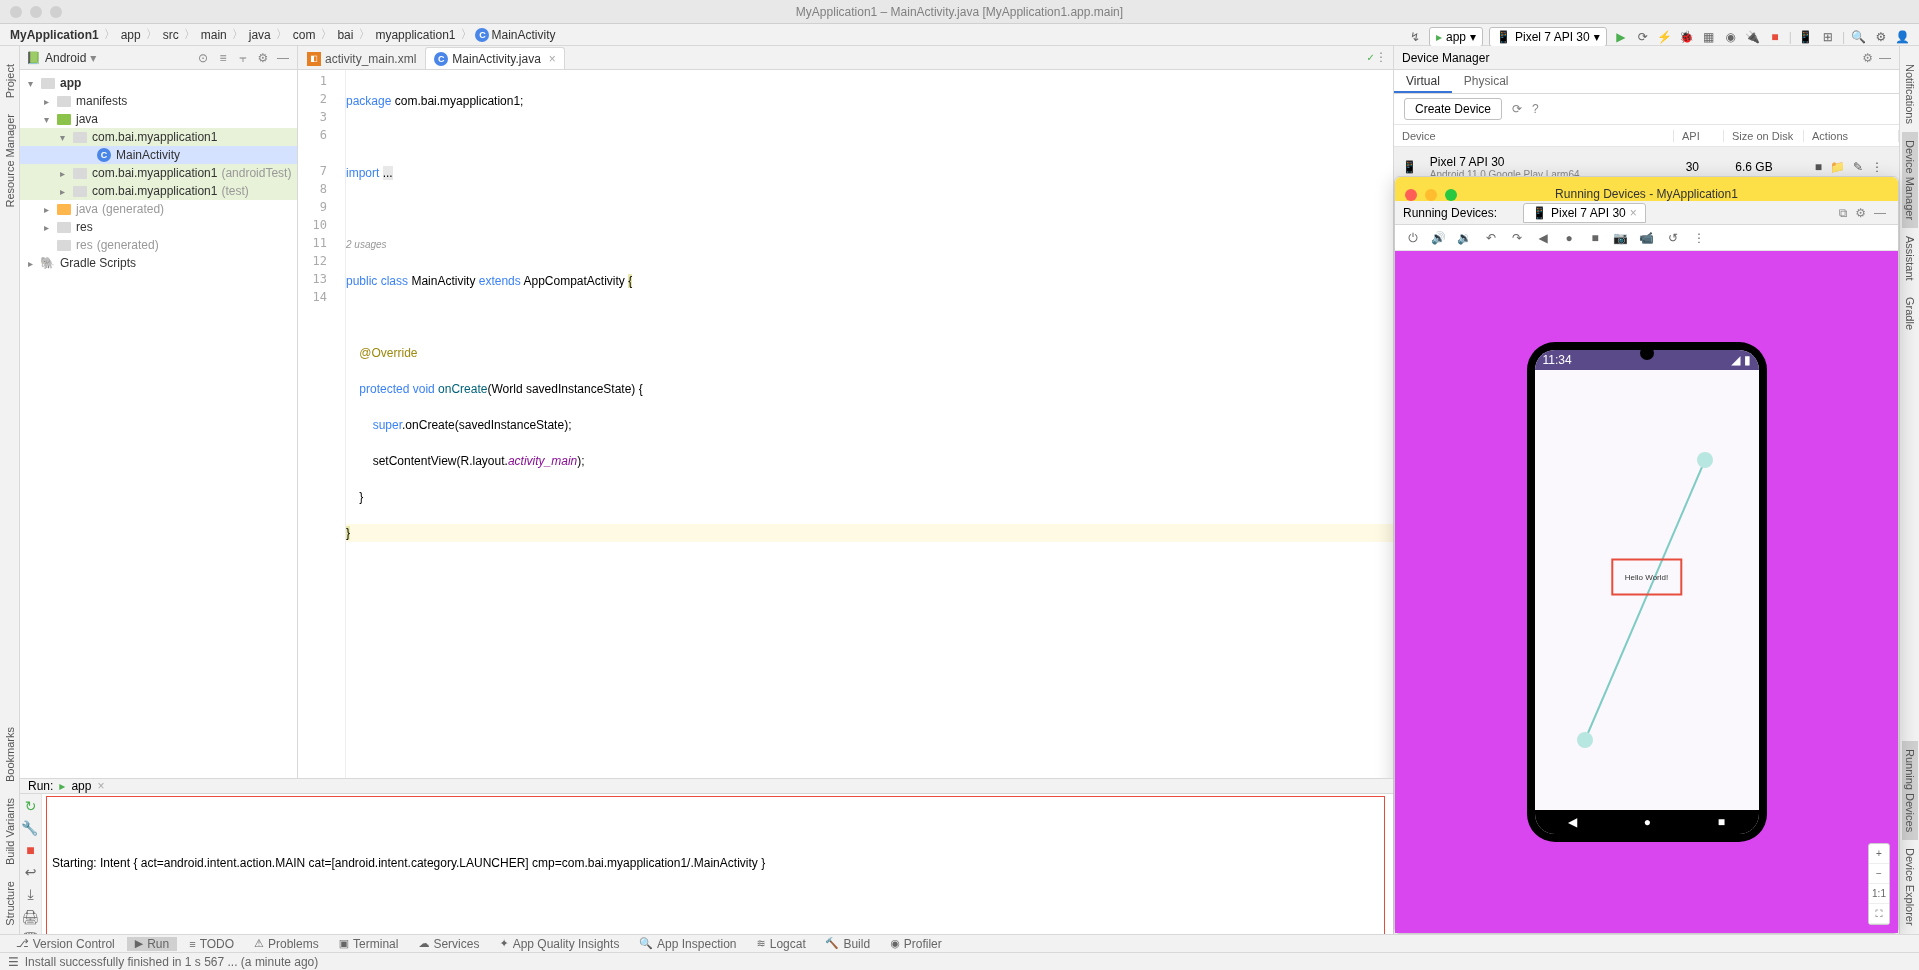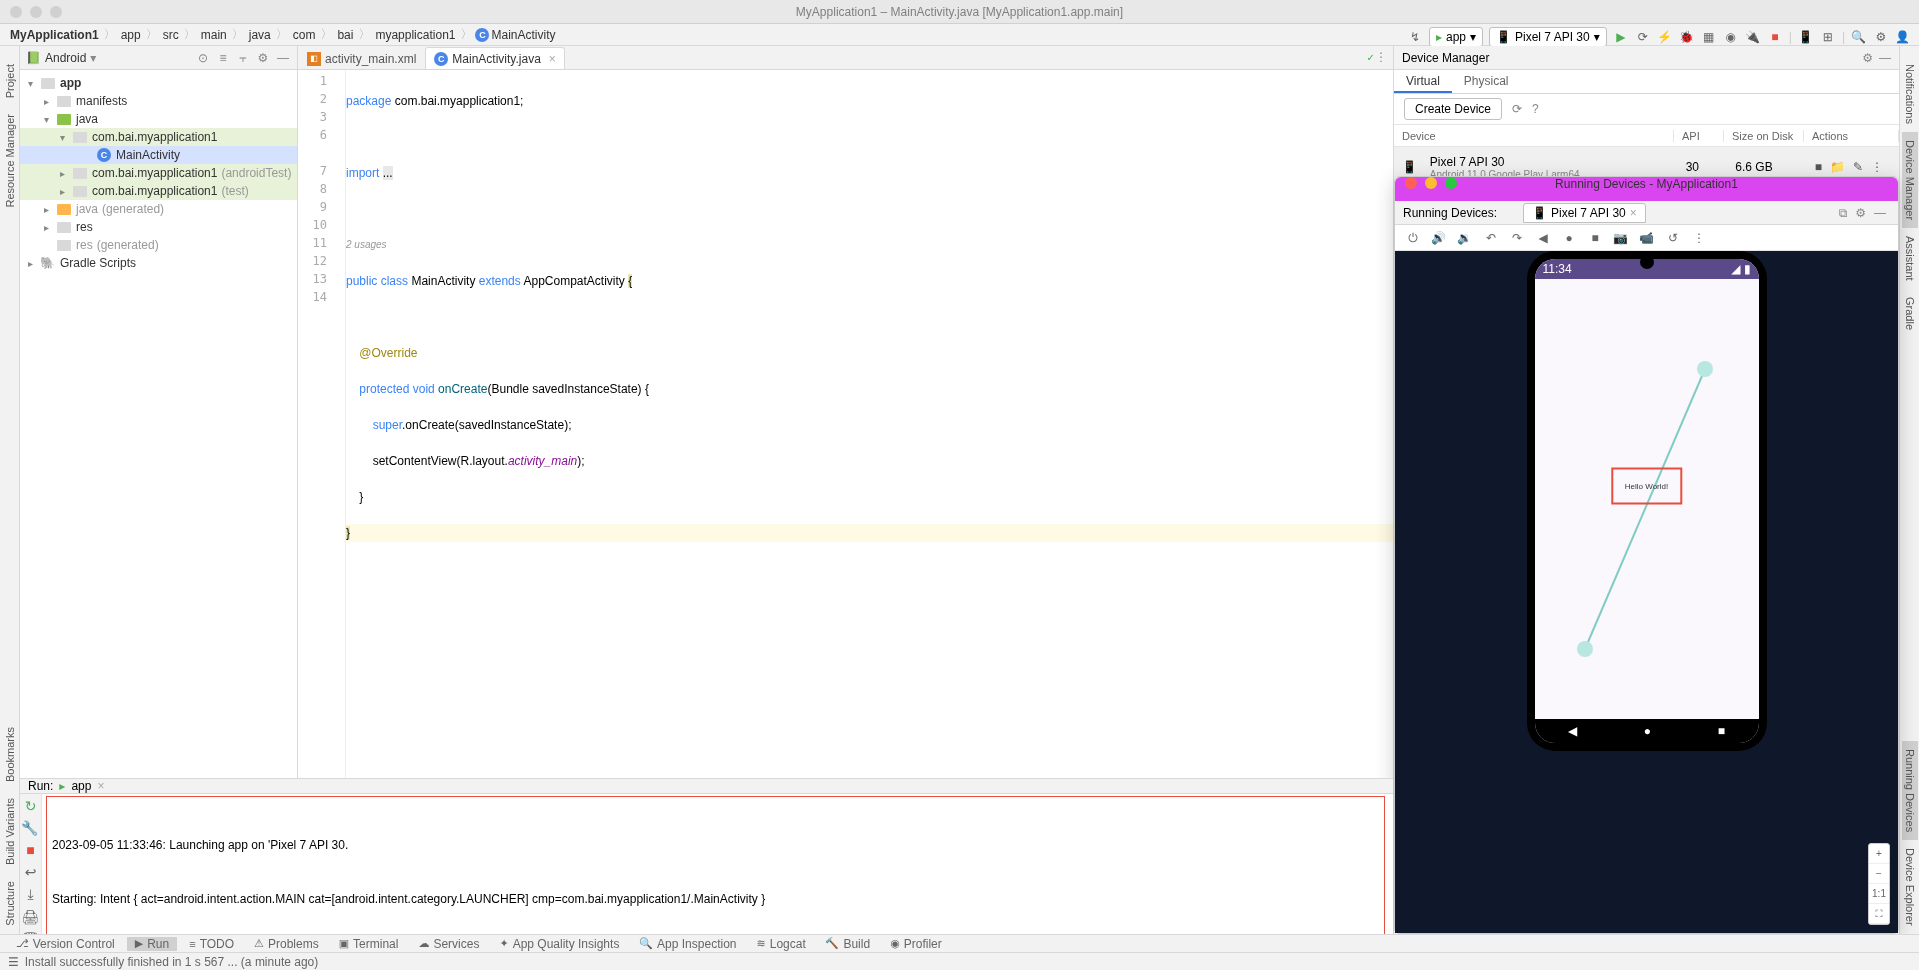--- a/index.html
+++ b/index.html
@@ -58,30 +58,30 @@
 .device-tab{padding:0 12px;display:flex;align-items:center;border-bottom:2px solid transparent;cursor:pointer;color:#666}
 .device-tab.active{border-bottom-color:#3874d8;color:#333;font-weight:500}
 .device-toolbar{display:flex;align-items:center;gap:10px;padding:6px 10px;height:30px}
 .device-toolbar .btn{border:1px solid #c0c0c0;background:#fff;border-radius:3px;padding:3px 10px;cursor:pointer;font-size:12px}
 .device-table{border-top:1px solid #e5e5e5}
 .device-table .hdr{display:flex;background:#fff;border-bottom:1px solid #e5e5e5;height:22px;align-items:center}
 .device-table .hdr div{padding:0 8px;color:#666;font-size:11px;border-right:1px solid #e5e5e5}
 .device-table .row{display:flex;align-items:center;padding:6px 8px;background:#f0f0f0;height:40px}
 .device-table .row .col{padding:0 8px}
 .emulator-window{position:absolute;top:130px;left:0;right:0;bottom:0;background:#f2f2f2;border:1px solid #ccc;box-shadow:0 4px 20px rgba(0,0,0,0.2);border-radius:6px;display:flex;flex-direction:column}
-.emu-titlebar{height:24px;display:flex;align-items:flex-start;position:relative;background:#d946ef;border-radius:6px 6px 0 0}
+.emu-titlebar{height:24px;display:flex;align-items:flex-end;position:relative;background:#fde047;border-radius:6px 6px 0 0}
 .emu-traffic{display:flex;gap:8px;padding-left:10px}
 .emu-traffic .d{width:12px;height:12px;border-radius:50%}
 .emu-title{position:absolute;left:50%;transform:translateX(-50%);font-weight:500;color:#333}
 .emu-tabs{height:24px;display:flex;align-items:center;padding:0 8px;border-bottom:1px solid #d8d8d8}
 .emu-tabs .label{color:#000000;margin-right:26px}
 .emu-tabs .tab{background:#fff;border:1px solid #c0c0c0;border-radius:3px 3px 0 0;padding:2px 8px;display:flex;align-items:center;gap:4px}
 .emu-toolbar{height:26px;display:flex;align-items:center;gap:10px;padding:0 10px;background:#fff;border-bottom:1px solid #e5e5e5}
 .emu-toolbar span{color:#666;cursor:pointer;width:16px;text-align:center}
-.emu-canvas{flex:1;display:flex;justify-content:center;background:#0f172a;position:relative}
+.emu-canvas{flex:1;display:flex;align-items:center;justify-content:center;background:#d946ef;position:relative}
 .phone{width:240px;height:500px;background:#000;border-radius:28px;padding:8px;position:relative}
 .phone-screen{width:100%;height:100%;background:#faf8fc;border-radius:20px;position:relative;overflow:hidden}
 .statusbar{height:20px;background:#5b4a8a;display:flex;align-items:center;justify-content:space-between;padding:0 8px;color:#fff;font-size:9px}
 .notch{position:absolute;top:4px;left:50%;transform:translateX(-50%);width:14px;height:14px;background:#000;border-radius:50%;z-index:2}
 .hello-box{position:absolute;top:47%;left:50%;transform:translate(-50%,-50%);border:2px solid #e74c3c;padding:12px 12px;font-size:8px;color:#333;background:transparent}
 .navbar{position:absolute;bottom:0;left:0;right:0;height:24px;background:#000;display:flex;align-items:center;justify-content:space-around}
 .navbar span{color:#fff;font-size:12px}
 .zoom-controls{position:absolute;right:8px;bottom:8px;display:flex;flex-direction:column;border:1px solid #ccc;background:#fff;border-radius:3px}
 .zoom-controls div{width:20px;height:20px;display:flex;align-items:center;justify-content:center;border-bottom:1px solid #eee;cursor:pointer;font-size:10px;color:#666}
 .run-panel{position:absolute;left:20px;right:526px;bottom:36px;height:156px;background:#fff;border-top:1px solid #d8d8d8;display:flex;flex-direction:column}
@@ -301,21 +301,21 @@
       </div>
       <div class="code">
 <div><span class="kw">package</span> com.bai.myapplication1;</div>
 <div> </div>
 <div><span class="kw">import</span> <span style="background:#e8e8e8">...</span></div>
 <div> </div>
 <div class="usage">2 usages</div>
 <div><span class="kw">public</span> <span class="kw">class</span> <span class="cls">MainActivity</span> <span class="kw">extends</span> <span class="cls">AppCompatActivity</span> <span class="hl-brace">{</span></div>
 <div> </div>
 <div>    <span class="ann">@Override</span></div>
-<div>    <span class="kw">protected</span> <span class="kw">void</span> <span class="mtd">onCreate</span><span>(Bundle savedInstanceState) {</span></div>
+<div>    <span class="kw">protected</span> <span class="kw">void</span> <span class="mtd">onCreate</span><span>(World savedInstanceState) {</span></div>
 <div>        <span class="kw">super</span><span>.onCreate(savedInstanceState);</span></div>
 <div>        <span>setContentView</span><span>(R.layout.</span><span class="fld">activity_main</span><span>);</span></div>
 <div>    }</div>
 <div class="line14"><span class="hl-brace">}</span></div>
       </div>
     </div>
   </div>
 
   <div class="device-panel">
     <div class="device-header">
@@ -447,21 +447,20 @@
       <span style="color:#4caf50">↻</span>
       <span>🔧</span>
       <span style="color:#e74c3c">■</span>
       <span>↩</span>
       <span>⤓</span>
       <span>🖨</span>
       <span>🗑</span>
     </div>
     <div class="run-console">
 <div class="redbox"></div>
-<div>2023-09-05 11:33:46: Launching app on 'Pixel 7 API 30.</div>
 <div></div>
 <div>Starting: Intent { act=android.intent.action.MAIN cat=[android.intent.category.LAUNCHER] cmp=com.bai.myapplication1/.MainActivity }</div>
 <div></div>
 
 
     </div>
   </div>
 </div>
 
 <div class="bottom-bar">

